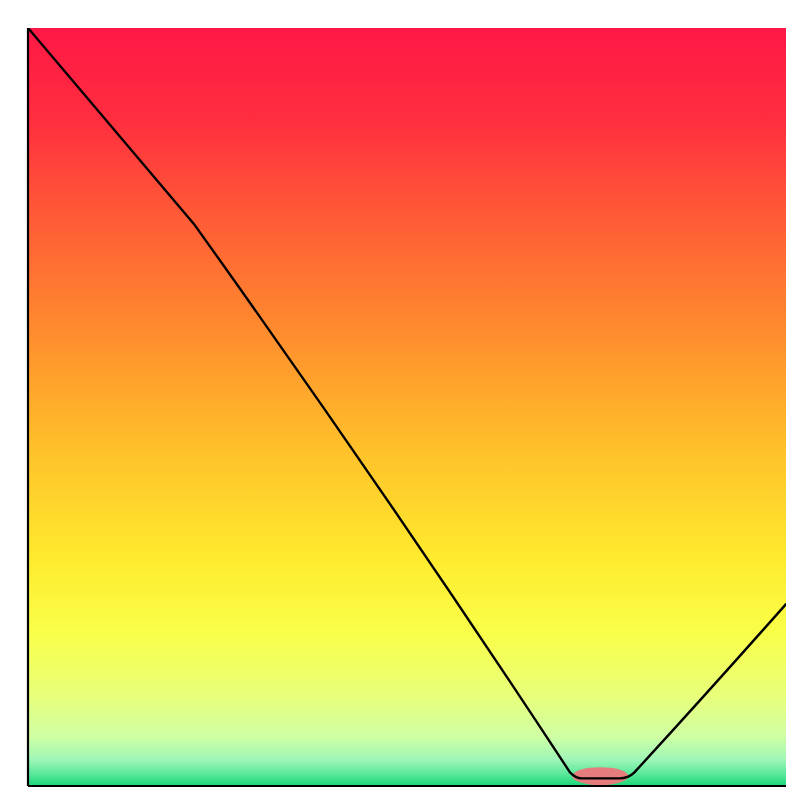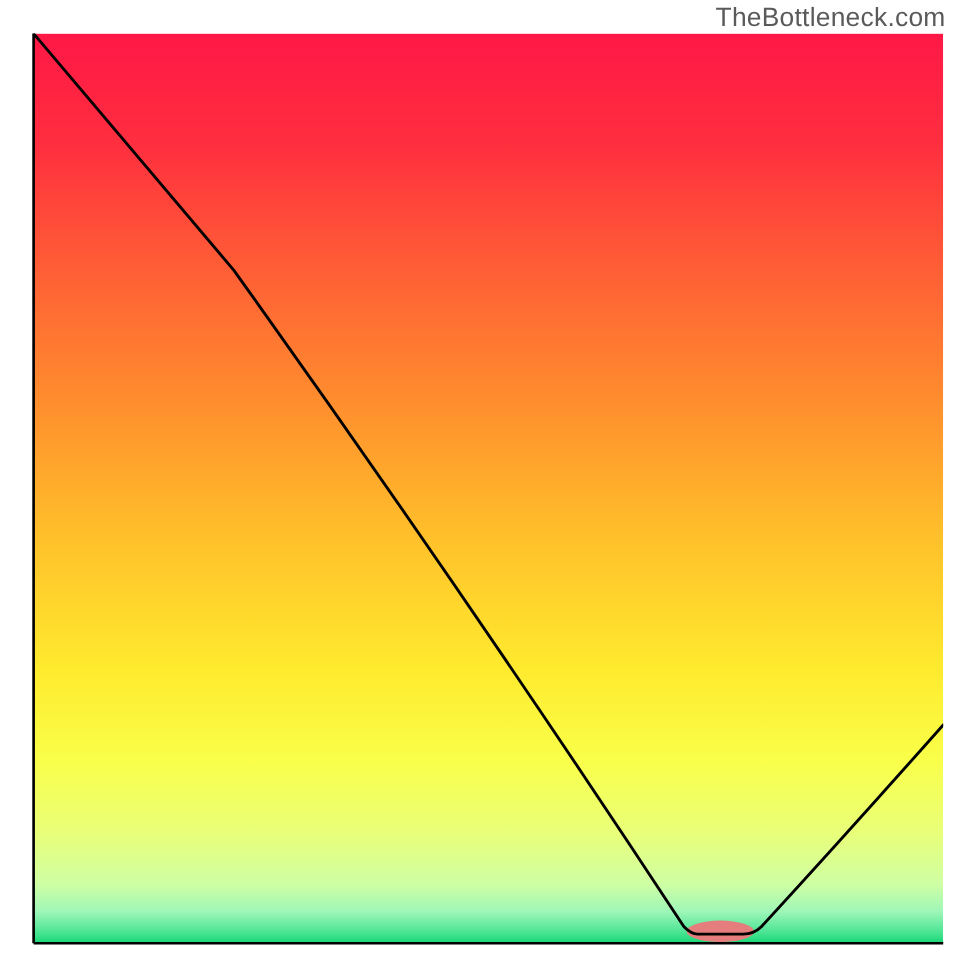--- a/index.html
+++ b/index.html
@@ -31,21 +31,20 @@
     top: 0;
     left: 0;
     width: 800px;
     height: 800px;
   }
 </style>
 </head>
 <body>
 <div class="container">
 
-<div class="watermark">TheBottleneck.com</div>
 
 <svg class="chart" viewBox="0 0 800 800">
   <defs>
     <linearGradient id="bg-grad" x1="0" y1="0" x2="0" y2="1">
           <stop offset="0%" stop-color="#FF1846"></stop>
           <stop offset="12%" stop-color="#FF2E3F"></stop>
           <stop offset="25%" stop-color="#FF5B36"></stop>
           <stop offset="40%" stop-color="#FF8C2E"></stop>
           <stop offset="55.00000000000001%" stop-color="#FFBF2A"></stop>
           <stop offset="70%" stop-color="#FFEB2E"></stop>

